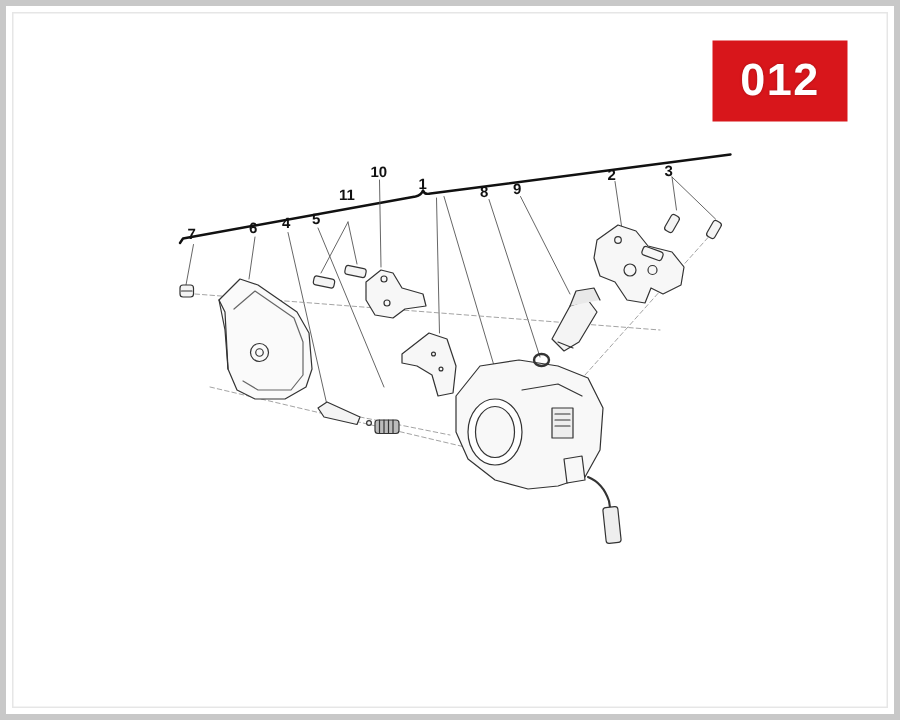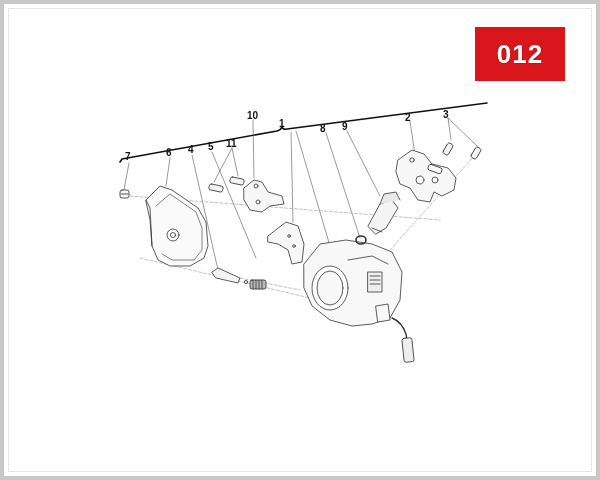--- a/index.html
+++ b/index.html
@@ -3,21 +3,21 @@
   <meta charset="utf-8">
   <style>
     html, body { margin: 0; padding: 0; background: #ffffff; }
     body { width: 600px; height: 480px; position: relative; overflow: hidden;
            font-family: "Liberation Sans", sans-serif; }
     .frame { position: absolute; left: 0; top: 0; width: 600px; height: 480px;
              box-sizing: border-box; border: 4px solid #c8c8c8; background: #fff; }
     .frame-inner { position: absolute; left: 4px; top: 4px; right: 4px; bottom: 4px;
                    border: 1px solid #e6e6e6; }
     .badge { position: absolute; left: 475px; top: 27px; width: 90px; height: 54px;
-             background: #d8161b; color: #fff; font-weight: bold; font-size: 26px;
+             background: #d8161b; color: #fff; font-weight: bold; font-size: 30px;
              display: flex; align-items: center; justify-content: center; letter-spacing: 1px;
              text-shadow: 0 0 2px rgba(0,0,0,0.25); }
     .diagram { position: absolute; left: 0; top: 0; width: 600px; height: 480px; }
     .callout { position: absolute; font-size: 10px; font-weight: bold; color: #111;
                font-family: "Liberation Sans", sans-serif; line-height: 1; }
   </style>
 </head>
 <body>
 
 <div class="frame">
@@ -130,21 +130,21 @@
   <g fill="#f4f4f4">
     <rect x="442" y="146" width="12" height="6" rx="2" transform="rotate(-60 448 149)"></rect>
     <rect x="470" y="150" width="12" height="6" rx="2" transform="rotate(-60 476 153)"></rect>
   </g>
 </svg>
 
 <span class="callout" style="left:125px;top:152px">7</span>
 <span class="callout" style="left:166px;top:148px">6</span>
 <span class="callout" style="left:188px;top:145px">4</span>
 <span class="callout" style="left:208px;top:142px">5</span>
-<span class="callout" style="left:226px;top:139px">11</span>
+<span class="callout" style="left:226px;top:126px">11</span>
 <span class="callout" style="left:247px;top:111px">10</span>
 <span class="callout" style="left:279px;top:119px">1</span>
 <span class="callout" style="left:320px;top:124px">8</span>
 <span class="callout" style="left:342px;top:122px">9</span>
 <span class="callout" style="left:405px;top:113px">2</span>
 <span class="callout" style="left:443px;top:110px">3</span>
 
 <div class="badge">012</div>
 
 </body></html>

